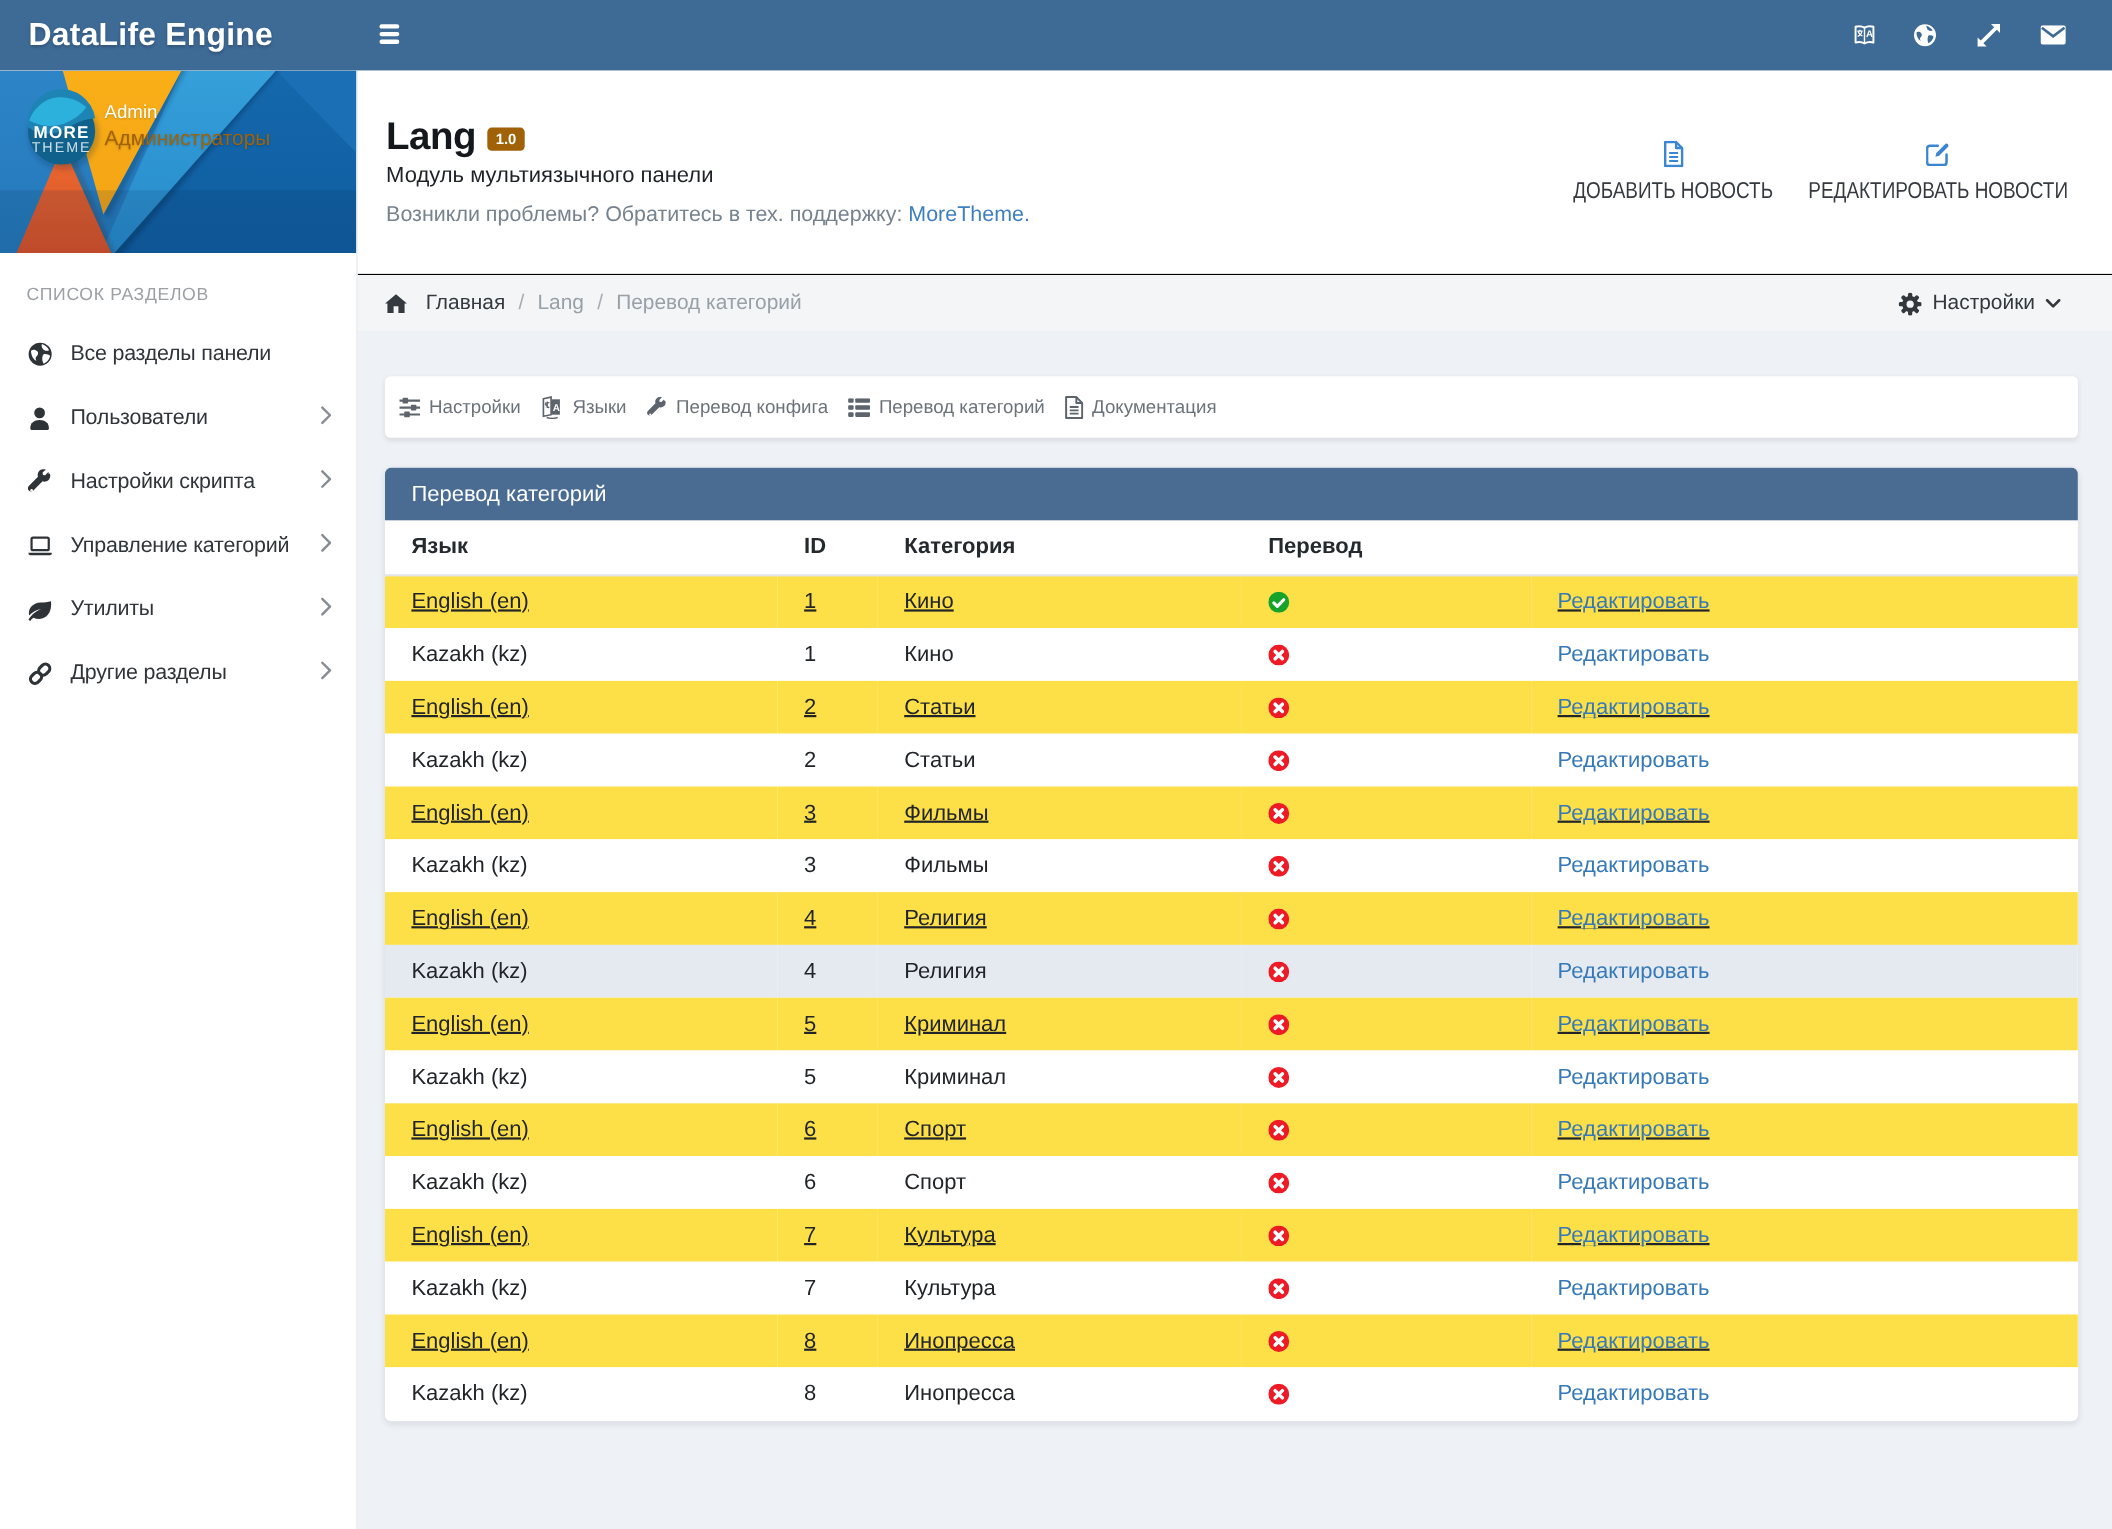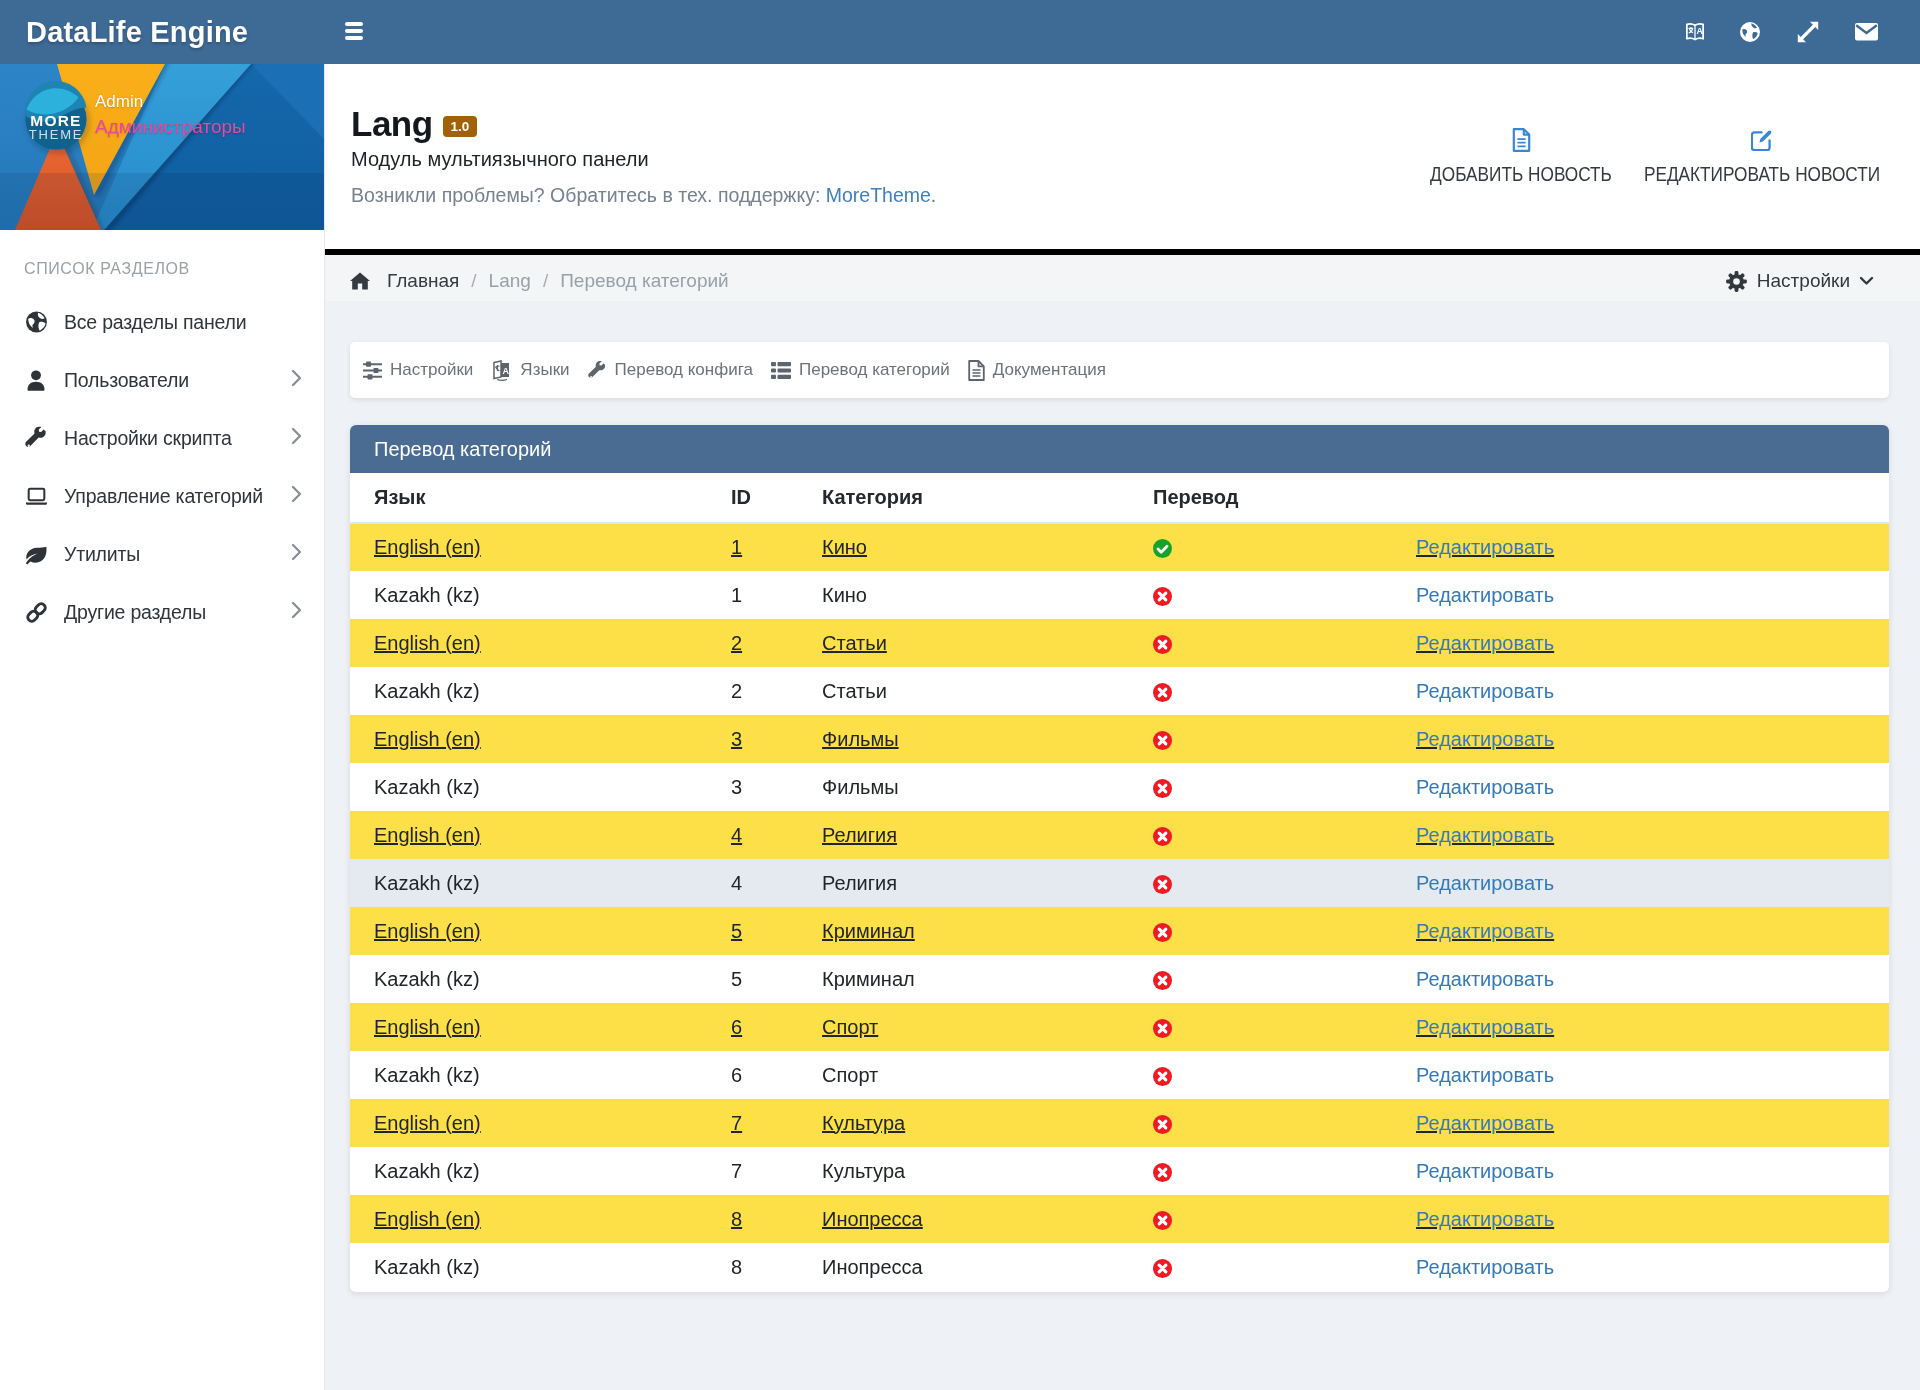--- a/index.html
+++ b/index.html
@@ -14,21 +14,21 @@
 .burger { position:absolute; left:345px; top:22px; width:18px; }
 .burger span { display:block; height:3.8px; border-radius:2px; background:#fff; margin-bottom:3.2px; }
 .nav-icons { position:absolute; right:0; top:0; height:64px; }
 .nav-ic { position:absolute; top:0; height:64px; display:flex; align-items:center; justify-content:center; width:24px; }
 
 
 .sidebar { position:absolute; left:0; top:64px; width:325px; height:1326px; background:#fff; border-right:1px solid #e4e6e8; z-index:20; }
 .profile { position:relative; width:324px; height:166px; overflow:hidden; }
 .profile svg.bg { position:absolute; left:0; top:0; }
 .prof-name { position:absolute; left:95px; top:28px; color:#fff; font-size:17px; text-shadow:0 1px 2px rgba(0,0,0,.2); }
-.prof-group { position:absolute; left:95px; top:52px; color:#ec4899; font-size:19px; text-shadow:0 1px 2px rgba(0,0,0,.2); }
+.prof-group { position:absolute; left:95px; top:52px; color:#a16207; font-size:19px; text-shadow:0 1px 2px rgba(0,0,0,.2); }
 .acct { position:absolute; left:0; bottom:0; width:100%; height:57px; color:#fff; }
 .acct .t { position:absolute; left:27px; top:14px; font-size:27px; text-shadow:0 1px 2px rgba(0,0,0,.25); }
 .acct svg { position:absolute; right:25px; top:21px; }
 .side-label { margin:30px 0 0 24px; color:#9aa0a5; font-size:16px; letter-spacing:0.6px; }
 .menu { list-style:none; margin-top:15px; }
 .menu li { position:relative; height:58px; }
 .menu li.active { background:#f1f2f3; }
 .menu .mi { position:absolute; left:25px; top:50%; transform:translateY(-50%); width:23px; height:23px; display:flex; align-items:center; }
 .menu .ml { position:absolute; left:64px; top:50%; transform:translateY(-50%); font-size:19.5px; letter-spacing:-0.2px; color:#2f353a; white-space:nowrap; }
 .menu .mc { position:absolute; right:22px; top:50%; transform:translateY(-50%); }
@@ -38,21 +38,21 @@
 .pagehead { position:relative; width:100%; height:185px; background:#fff; }
 .ph-title { position:absolute; left:26px; top:40px; font-size:35px; font-weight:bold; color:#14181c; letter-spacing:-0.5px; display:flex; align-items:center; }
 .ph-title .ph-badge { margin-left:10px; background:#a16207; color:#fff; font-size:13.5px; font-weight:bold; padding:3px 8px; border-radius:4px; letter-spacing:0; position:relative; top:2px; }
 .ph-sub { position:absolute; left:26px; top:84px; font-size:20px; color:#1d2228; }
 .ph-help { position:absolute; left:26px; top:120px; font-size:19.5px; color:#76828e; }
 .ph-help a { color:#3d7fc1; }
 .ph-act { position:absolute; top:0; height:185px; text-align:center; color:#343a40; white-space:nowrap; }
 .ph-act .ico { margin:64px auto 0; height:25px; }
 .ph-act .lbl { margin-top:9px; font-size:21px; font-weight:500; transform:scaleX(0.82); transform-origin:center top; }
 
-.crumbbar { position:relative; width:100%; height:52px; background:#f4f5f7; border-top:6px solid #000000; box-shadow:0 4px 6px rgba(60,70,90,0.07); }
+.crumbbar { position:relative; width:100%; height:52px; background:#f4f5f7; border-top:1px solid #000000; box-shadow:0 4px 6px rgba(60,70,90,0.07); }
 .crumb { position:absolute; left:25px; top:0; height:52px; display:flex; align-items:center; font-size:19px; color:#343a40; }
 .crumb .sep { color:#a6adb4; margin:0 12px; }
 .crumb .dim { color:#98a0a8; }
 .crumb svg { margin-right:17px; }
 .crumb-set { position:absolute; right:36px; top:0; height:52px; display:flex; align-items:center; font-size:19px; color:#33383d; }
 .crumb-set svg { margin-right:10px; }
 
 .content { position:relative; width:100%; height:1089px; background:#eef1f5; }
 
 

